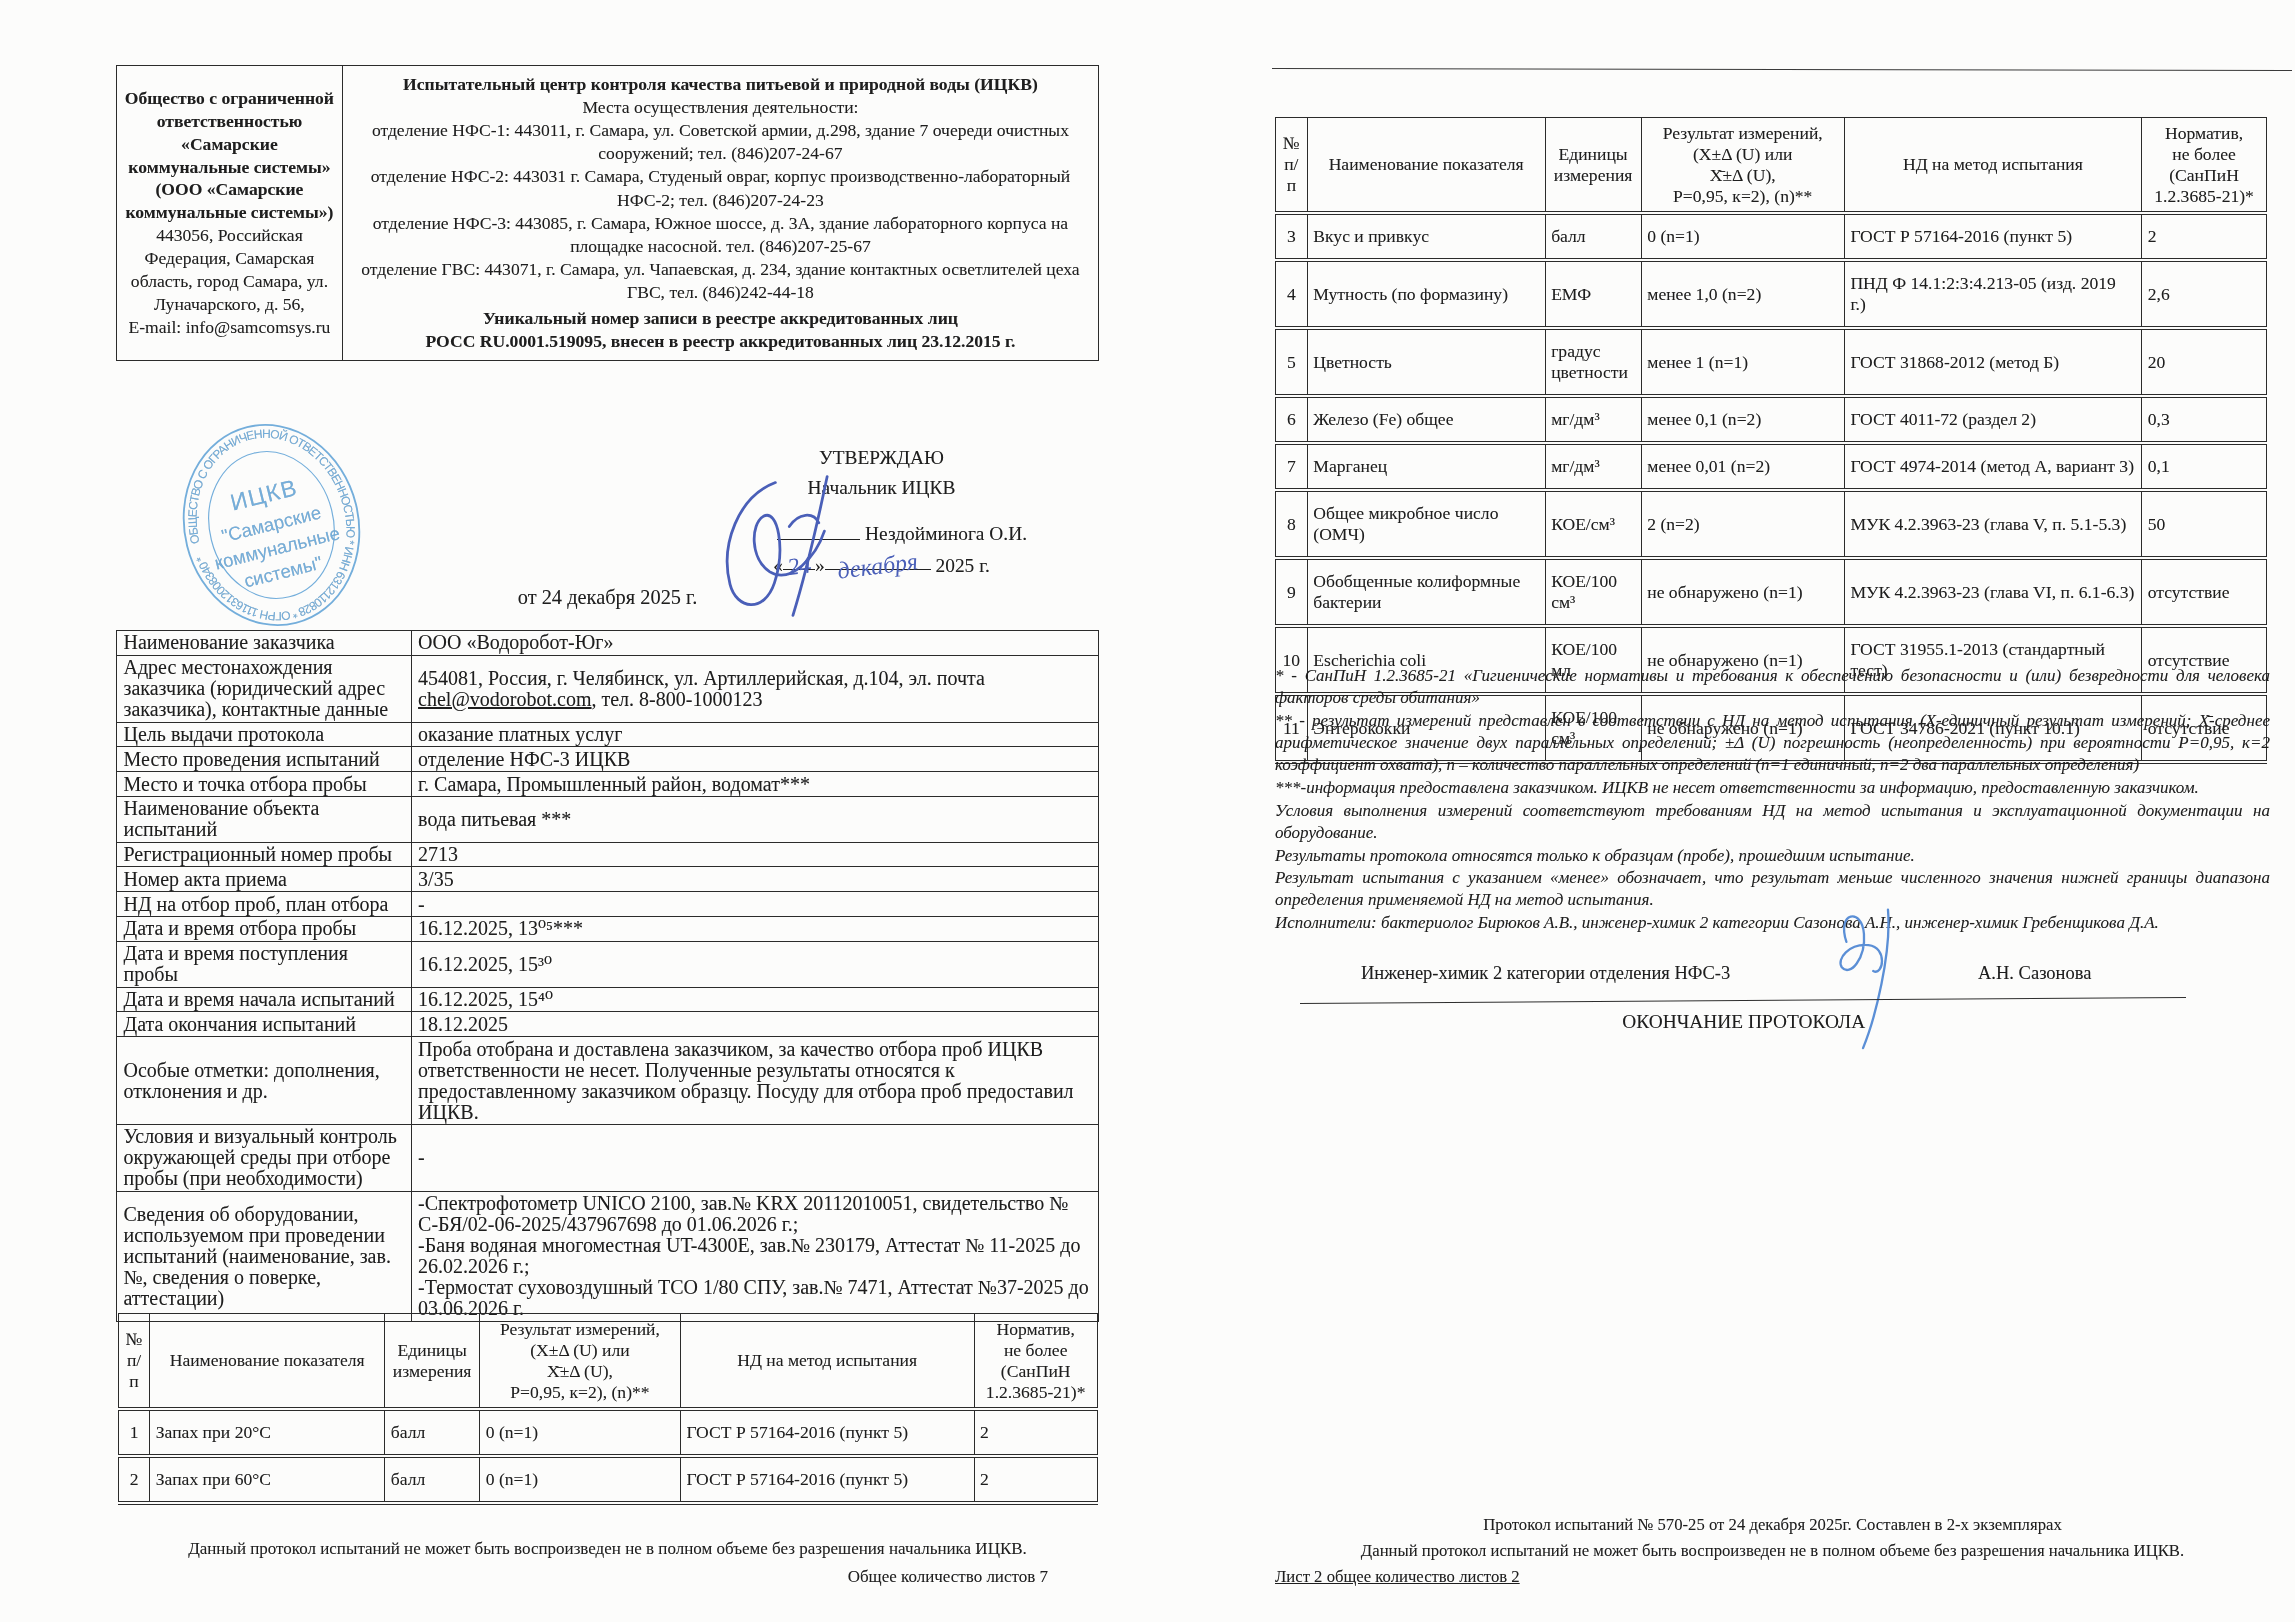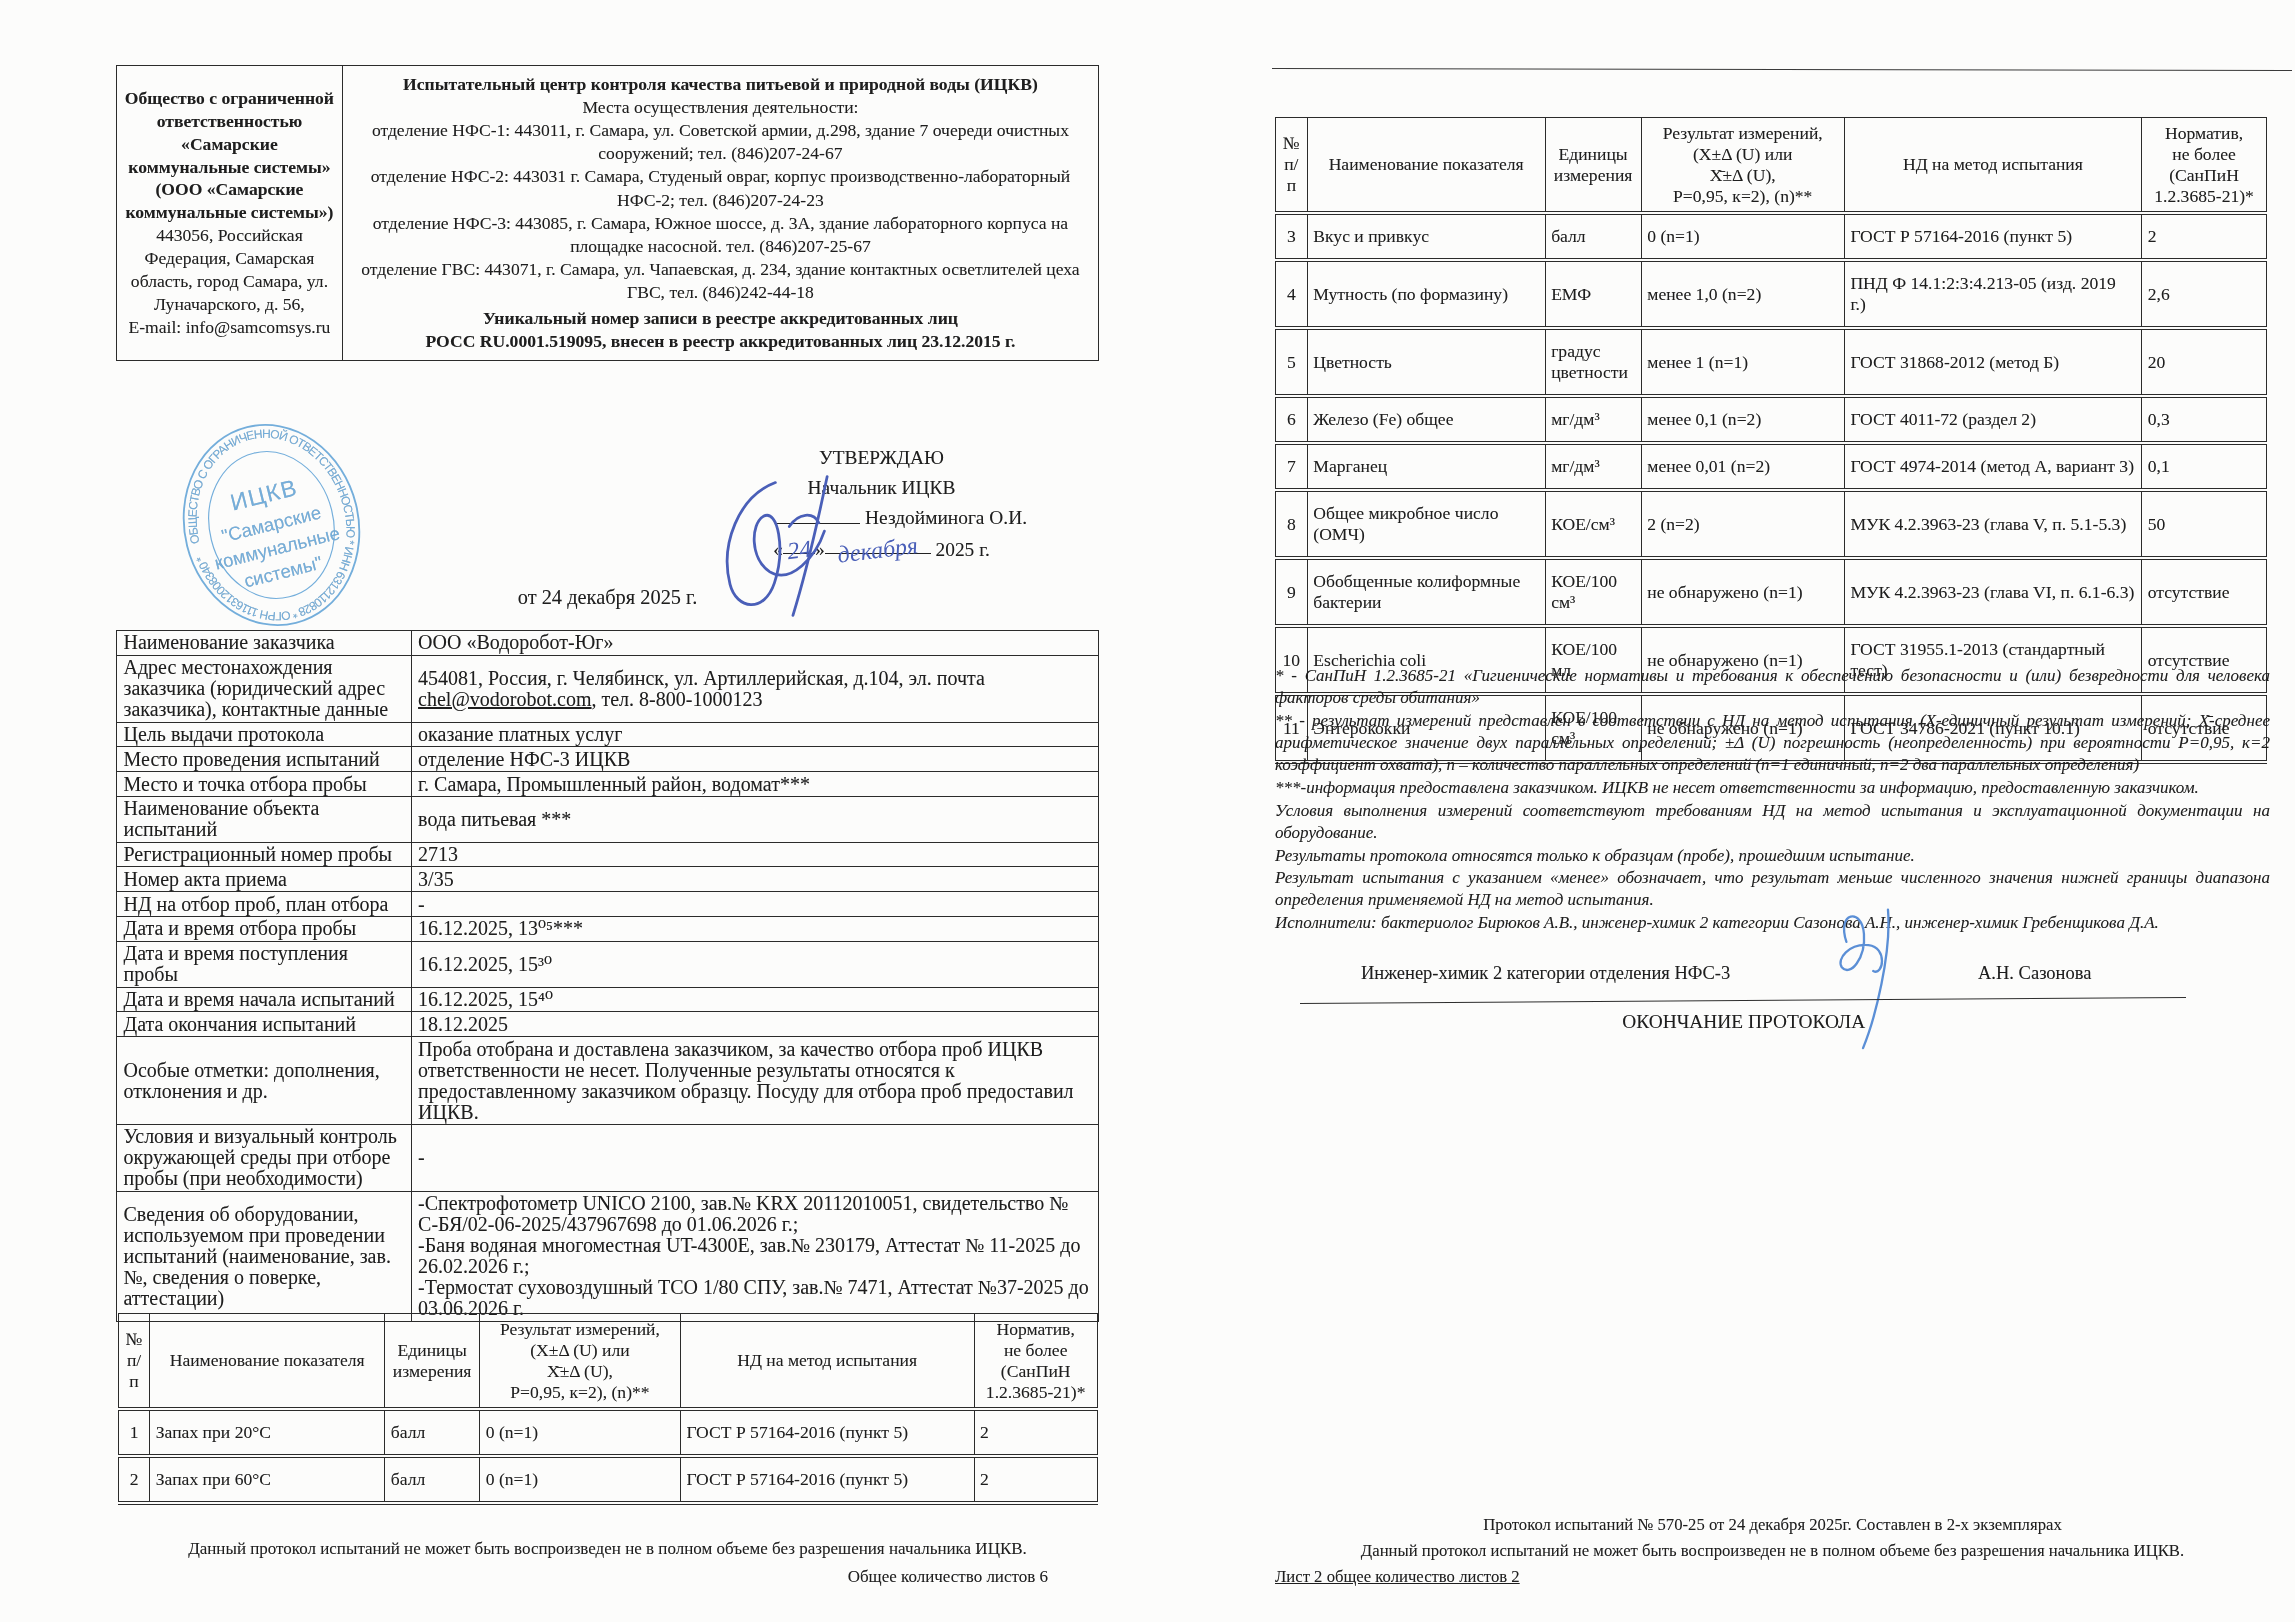--- a/index.html
+++ b/index.html
@@ -23,21 +23,21 @@
   .icc-cell{text-align:center;font-size:17.6px;line-height:1.32;}
   .icc-title{font-weight:bold;}
   .icc-body{white-space:pre-line;}
   .icc-accred{font-weight:bold;white-space:pre-line;margin-top:1.9px;}
 
   
   .stamp{position:absolute;left:56px;top:349px;opacity:.92;}
   
   .approve{position:absolute;left:620px;top:378px;width:291px;line-height:30px;font-size:19.4px;}
   .approve-l1,.approve-l2{text-align:center;}
-  .approve-l3{text-align:right;}
+  .approve-l3{text-align:right;margin-top:16px;}
   .sig-blank{display:inline-block;width:83px;border-bottom:1.4px solid #222;height:18.5px;vertical-align:baseline;}
   .approve-l4{text-align:center;white-space:nowrap;}
   .blank{display:inline-block;border-bottom:1.4px solid #222;min-width:32px;text-align:center;height:20.4px;}
   .blank-month{min-width:106px;}
   .hand{display:inline-block;font-style:italic;color:#4a5fb8;text-shadow:none;
         font-size:24px;transform:rotate(-7deg) translateY(1.9px);}
   .sign1{position:absolute;left:590px;top:392px;pointer-events:none;}
   
   .title{position:absolute;top:514px;left:0;width:100%;text-align:center;}
   .title-l1{font-weight:bold;font-size:22px;}
@@ -256,21 +256,21 @@
           <td>балл</td>
           <td>0 (n=1)</td>
           <td>ГОСТ Р 57164-2016 (пункт 5)</td>
           <td>2</td>
         </tr>
       </tbody>
   </table>
 
   <div class="footer1">
     <div class="f-l1">Данный протокол испытаний не может быть воспроизведен не в полном объеме без разрешения начальника ИЦКВ.</div>
-    <div class="f-l2">Общее количество листов 6</div>
+    <div class="f-l2">Общее количество листов 7</div>
   </div>
 </div>
 
 <div class="page" id="page2">
 
   <div class="artifact-line"></div>
 
   <table class="results" id="results2">
     <colgroup>
       <col style="width:3.2%">

